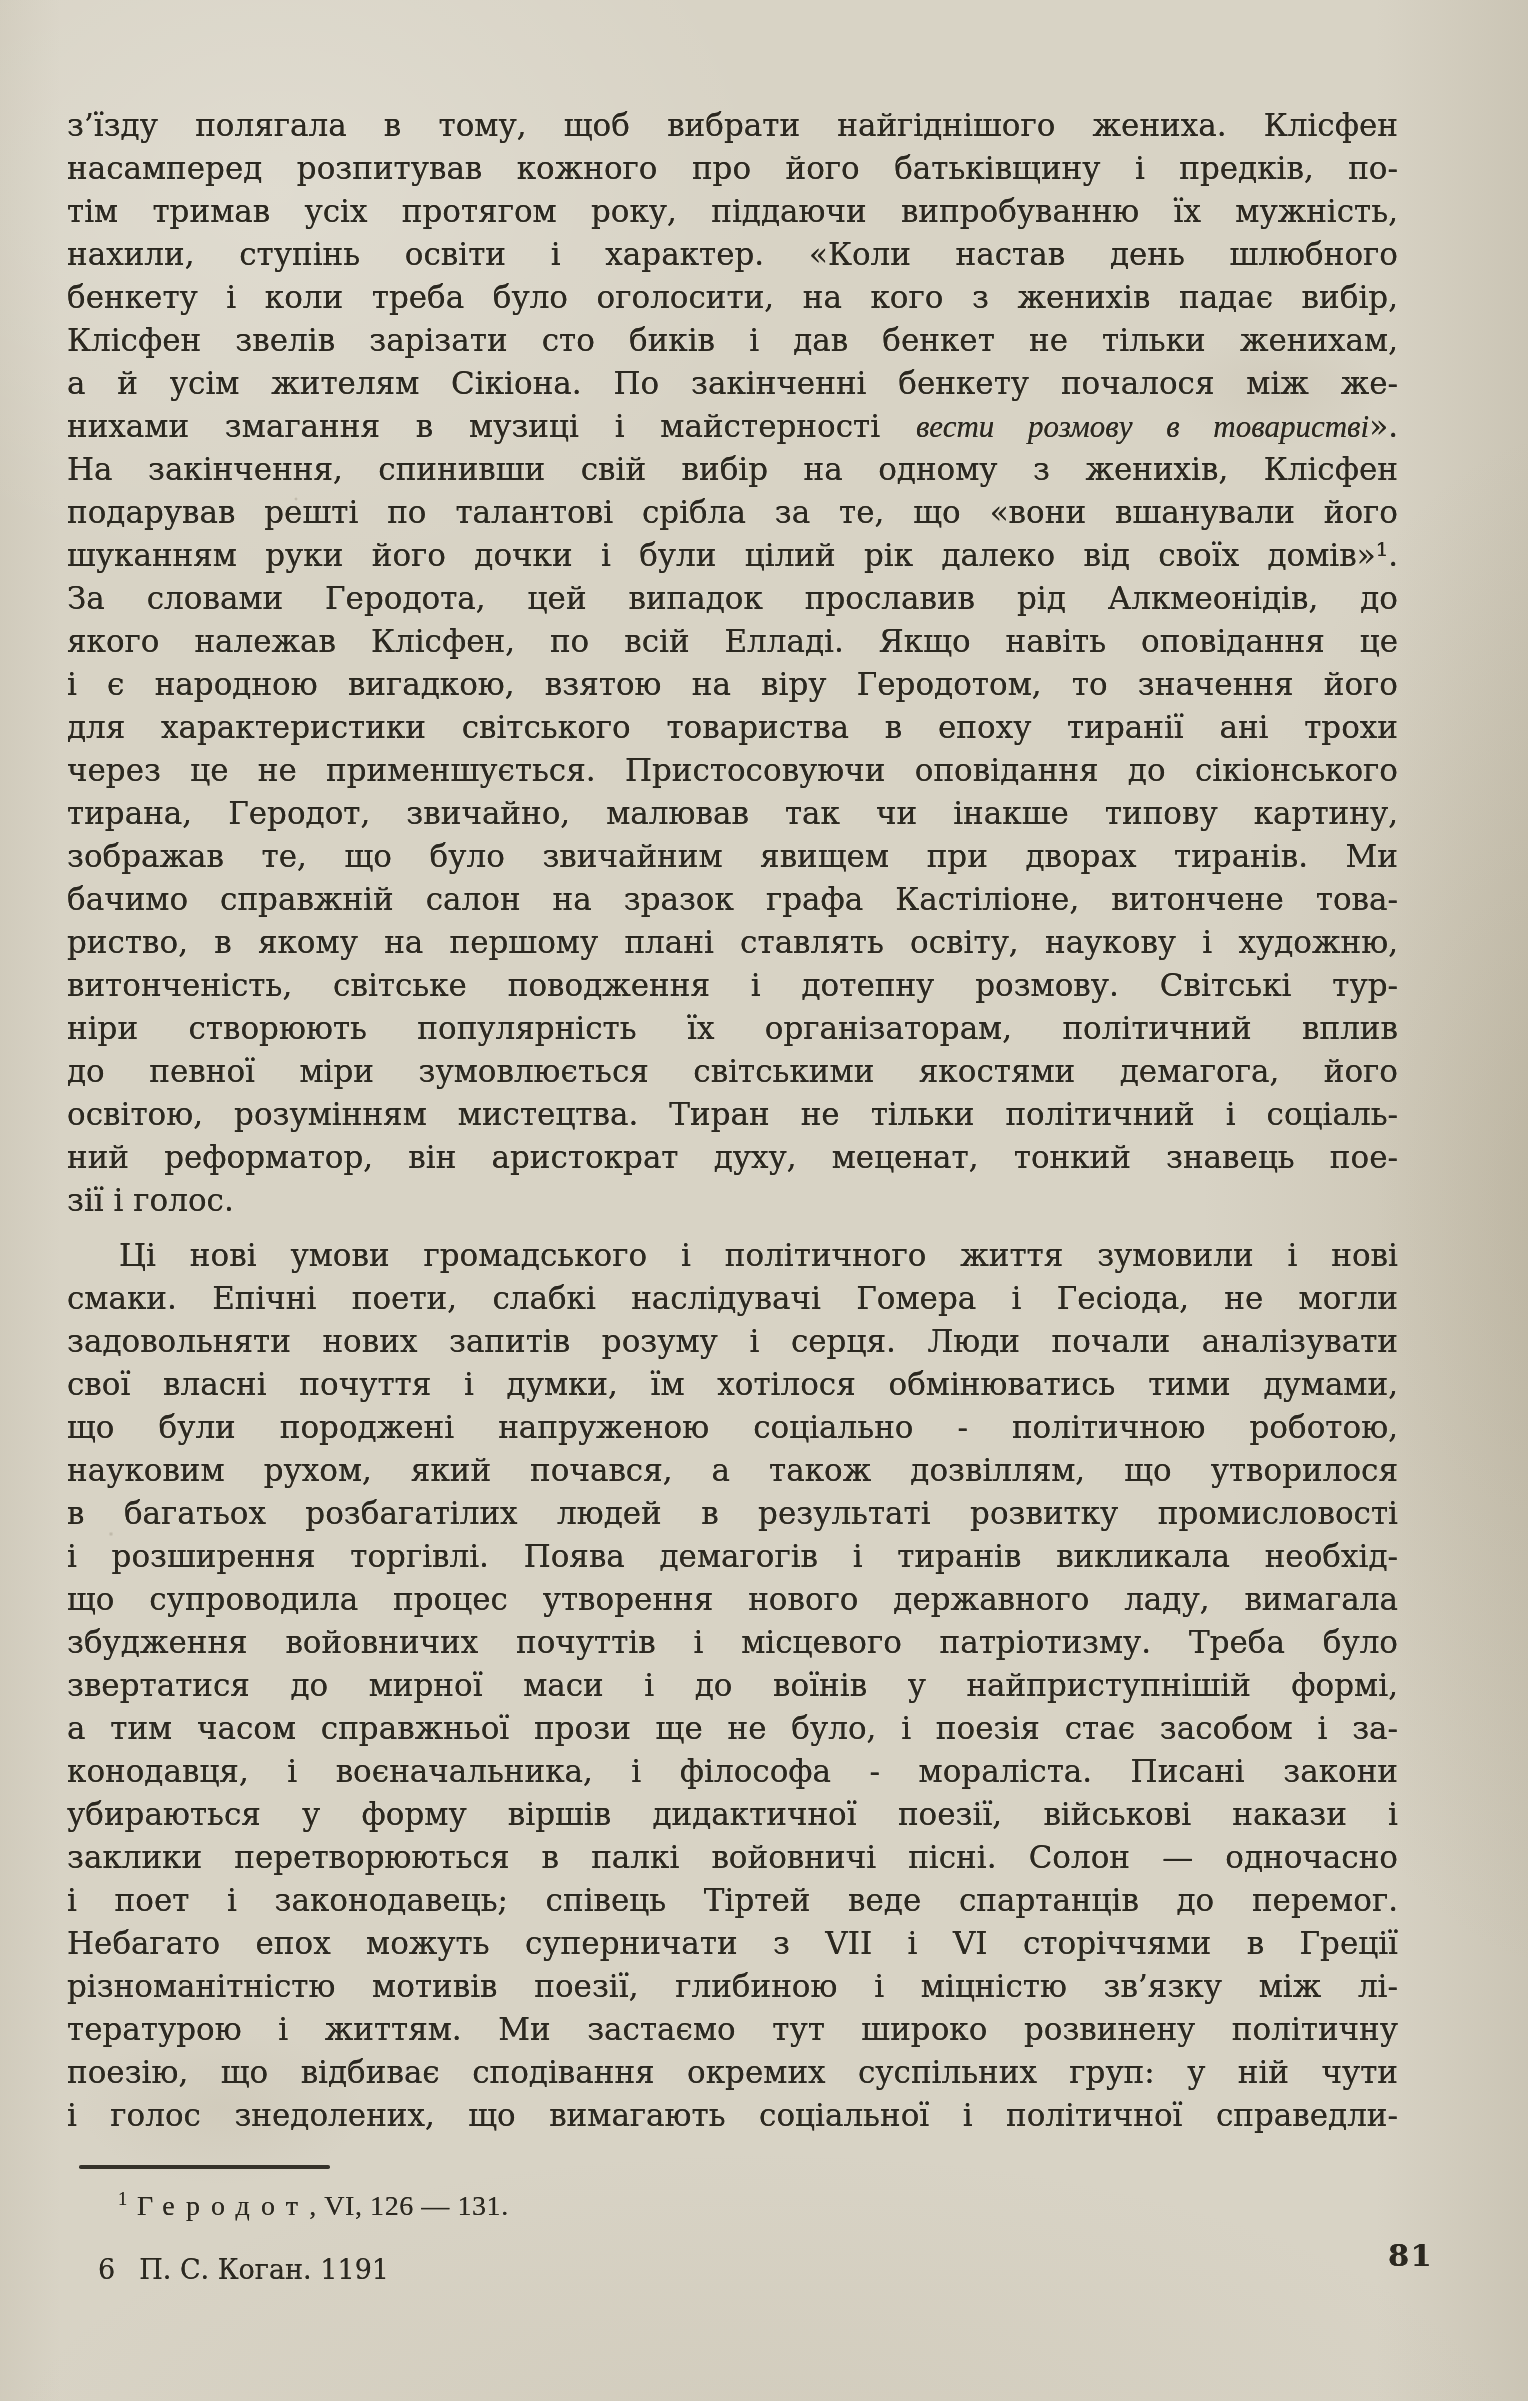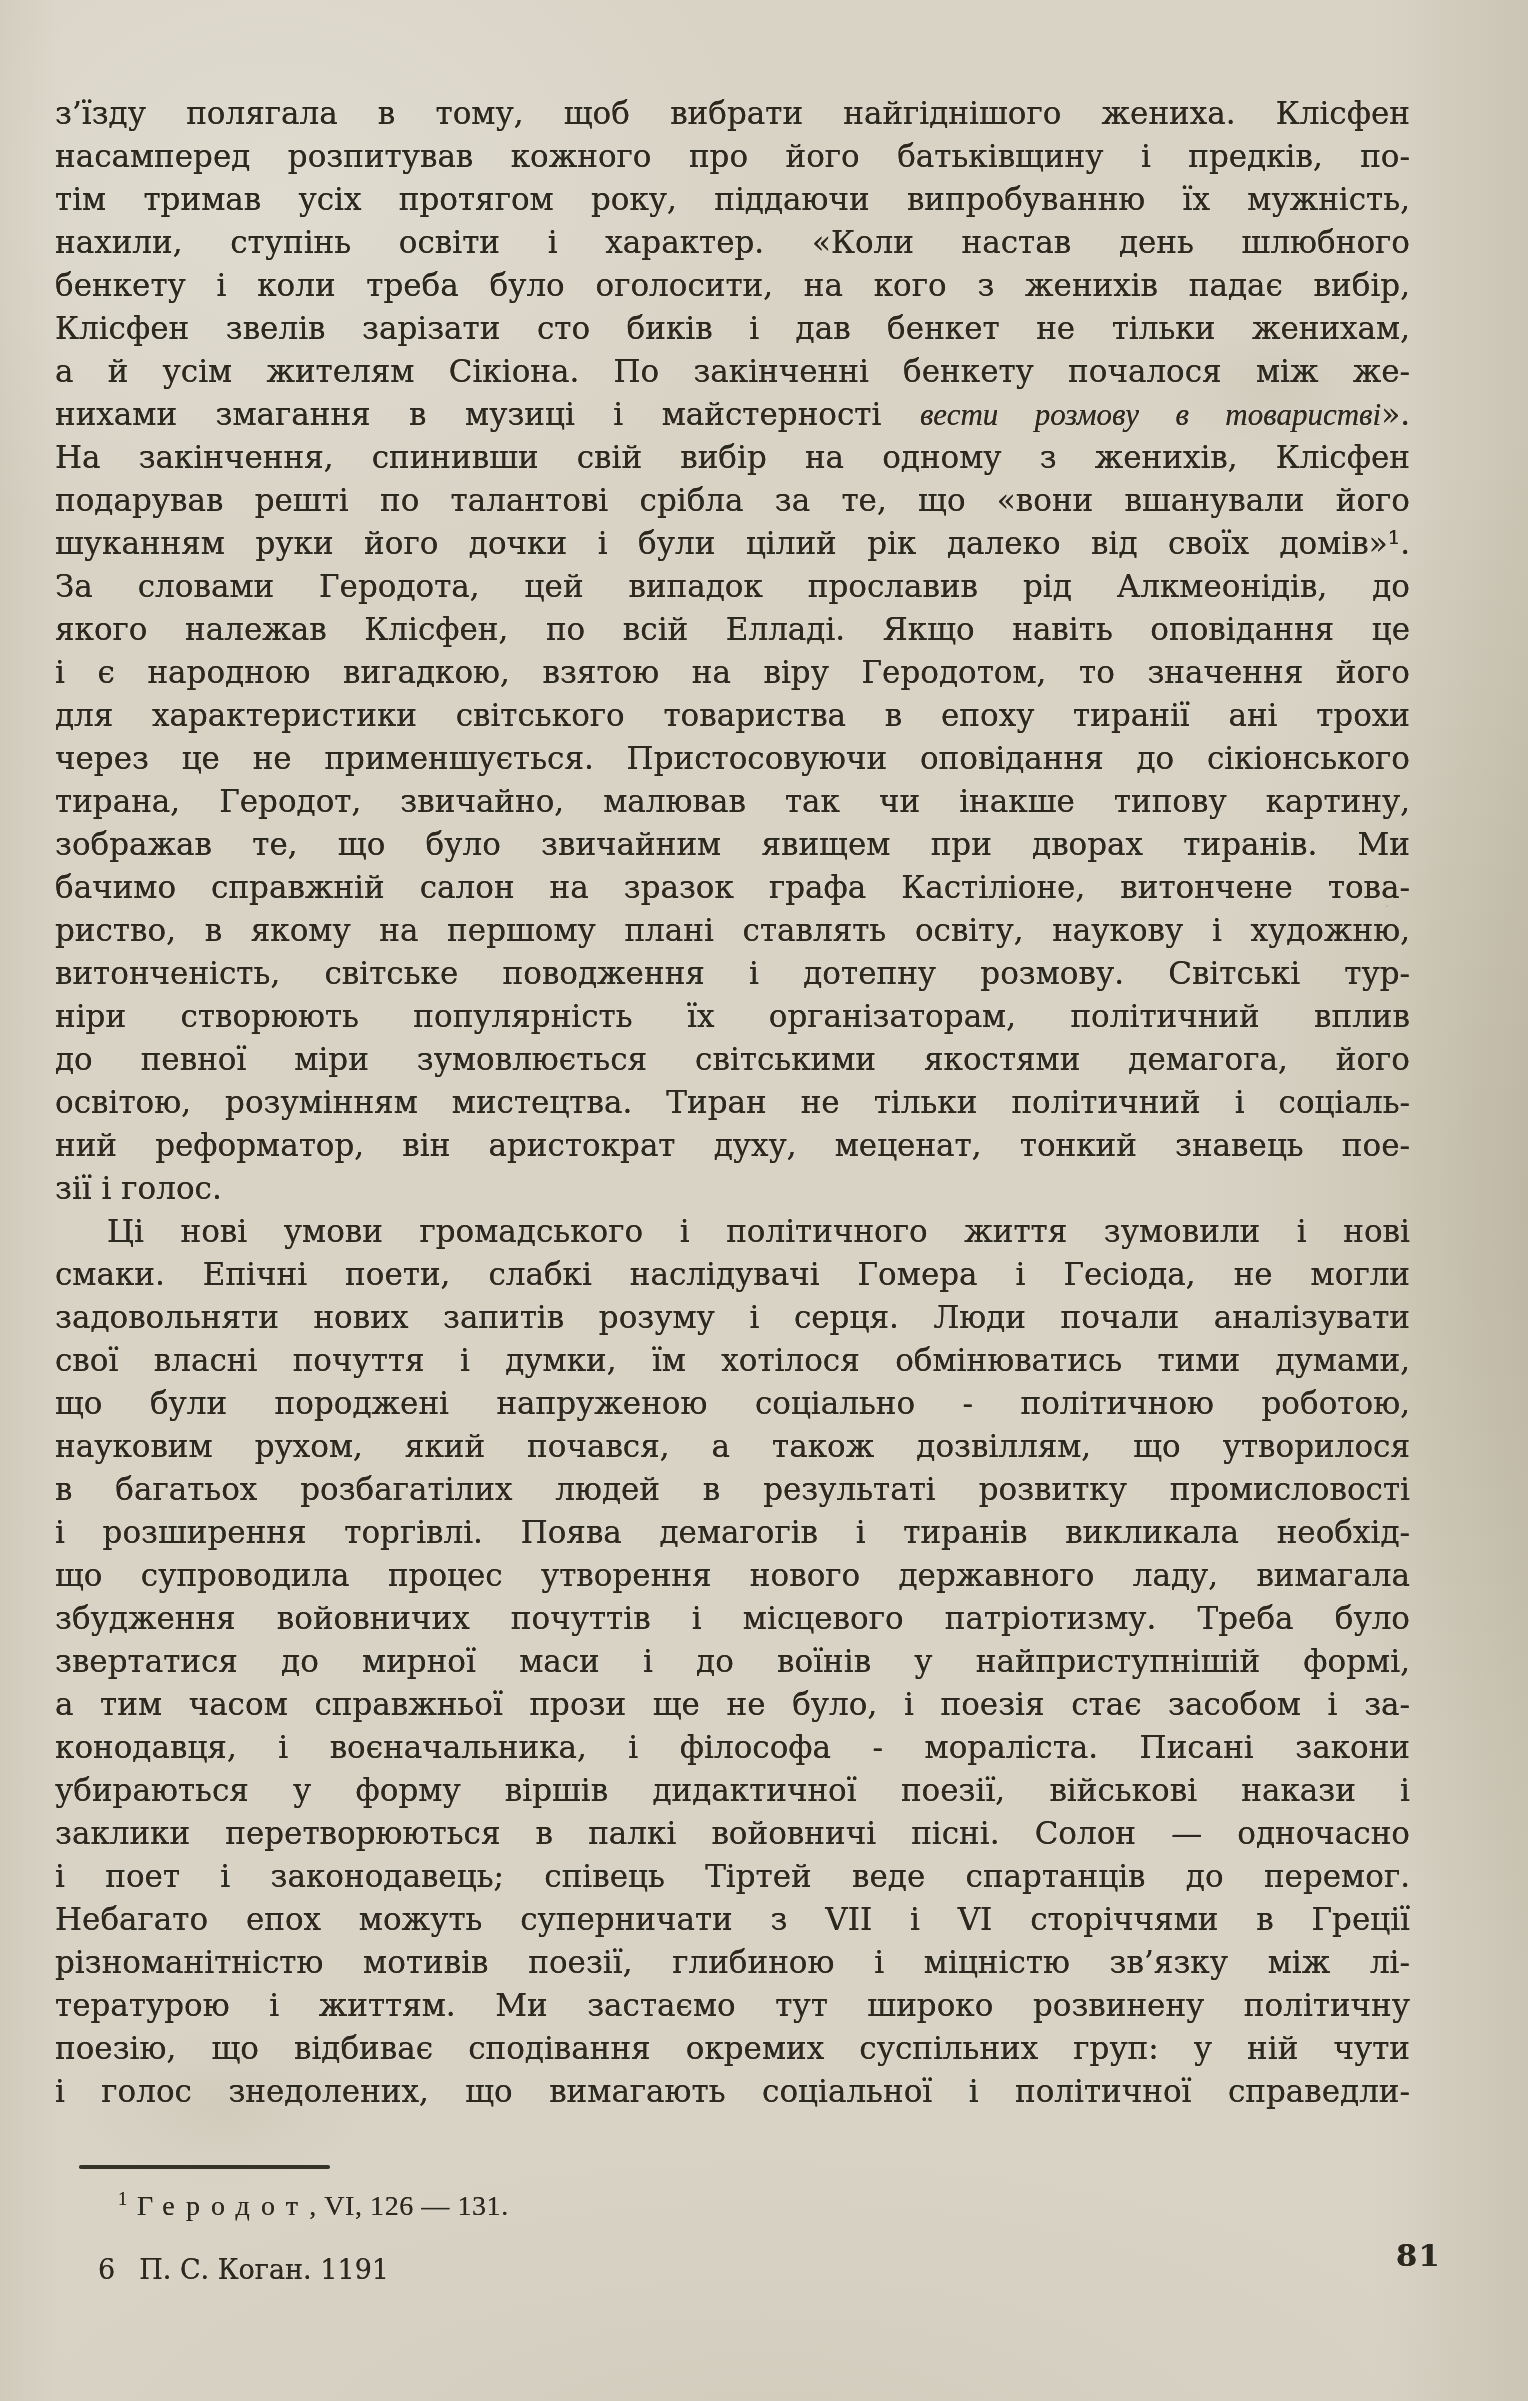--- a/index.html
+++ b/index.html
@@ -30,21 +30,21 @@
       radial-gradient(ellipse 203px 111px at 222px 2107px, rgba(150,138,110,0.10), rgba(150,138,110,0) 70%);
   }
   .text-column {
     position: absolute;
     left: 55px; top: 92px;
     width: 1355px;
     font-size: 31px;
     line-height: 43px;
     text-shadow: 0 0 0.6px rgba(43,40,32,0.85);
   }
-  .paragraph { margin: 0; }
+  .paragraph { margin: 12px; }
   .line {
     text-align: justify;
     text-align-last: justify;
     text-justify: inter-word;
     white-space: normal;
     height: 43px;
     overflow: visible;
   }
   .line.indent { text-indent: 52px; }
   .line.para-end { text-align-last: left; }
@@ -78,21 +78,20 @@
     margin-left: 28px;
   }
   .footer-signature .sig-num { margin-right: 24px; }
   .page-number {
     position: absolute;
     left: 1388px; top: 2237px;
     font-size: 30.5px;
     font-weight: bold;
     letter-spacing: 0.04em;
     text-shadow: 0 0 0.5px rgba(43,40,32,0.8);
-    margin-left: 8px;
   }
 </style>
 </head>
 <body>
 
 <div class="page">
   <div class="grain"></div>
 
   <div class="text-column">
       <div class="paragraph">

